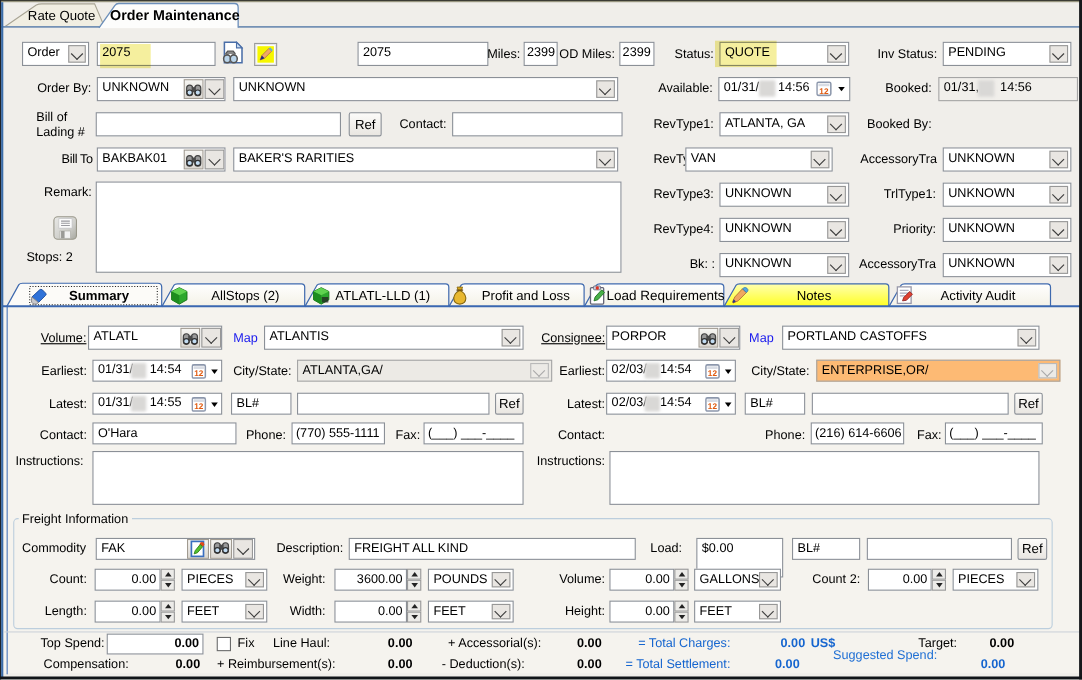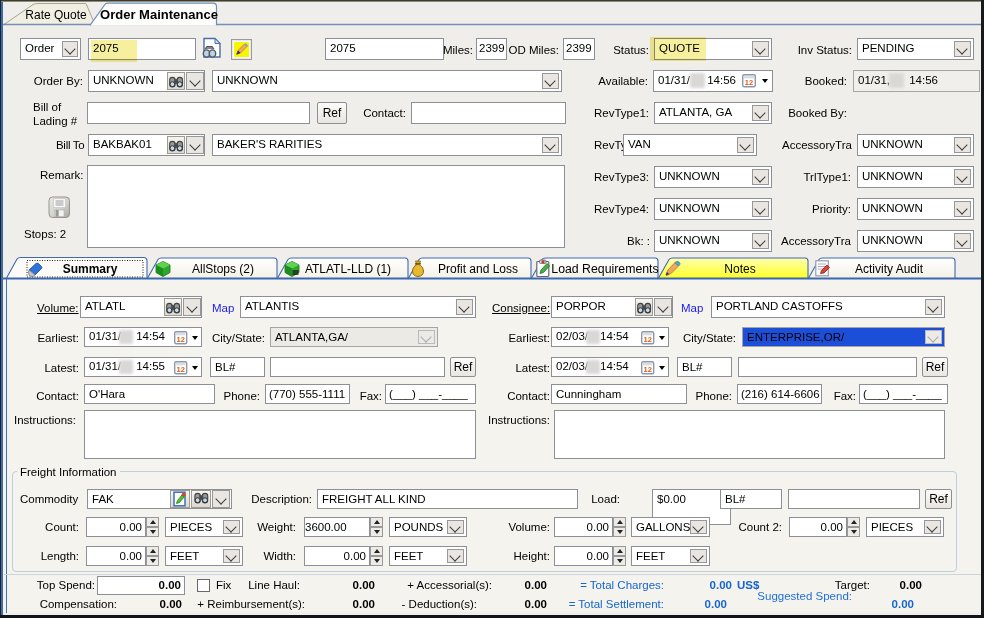--- a/index.html
+++ b/index.html
@@ -271,21 +271,21 @@
 <div class="lb" style="right:905px;top:331px">Earliest:</div>
 <div class="f" style="left:84px;top:327px;width:118px;height:20px;font-size:11.5px;line-height:17px">01/31/<span style="display:inline-block;width:12px"></span>&nbsp;14:54</div>
 <div class="blur" style="left:119px;top:330px;width:14px;height:14px"></div>
 <svg class="ab" style="left:174px;top:330px" width="14" height="15" xmlns="http://www.w3.org/2000/svg">
       <rect x="0.7" y="1.7" width="12" height="12" rx="1.5" fill="#fff" stroke="#8c97ac" stroke-width="1.4"></rect>
       <rect x="2" y="3" width="9.4" height="2.4" fill="#d8dce4"></rect>
       <text x="6.7" y="12" font-size="7.5" font-weight="bold" text-anchor="middle" fill="#e05a10">12</text>
     </svg>
 <div class="ab" style="left:192px;top:336px;width:0;height:0;border-left:3.5px solid transparent;border-right:3.5px solid transparent;border-top:4.5px solid #000"></div>
 <div class="lb" style="right:719px;top:331px">City/State:</div>
-<div class="f ro dis" style="left:270px;top:327px;width:168px;height:20px;background:#eceae5">ATLANTA,GA/<span class="arw">
+<div class="f ro dis" style="left:270px;top:327px;width:232px;height:20px;background:#eceae5">ATLANTA,GA/<span class="arw">
         <i></i>
       </span></div>
 <div class="lb" style="right:905px;top:361px">Latest:</div>
 <div class="f" style="left:84px;top:357px;width:118px;height:20px;font-size:11.5px;line-height:17px">01/31/<span style="display:inline-block;width:12px"></span>&nbsp;14:55</div>
 <div class="blur" style="left:119px;top:360px;width:14px;height:14px"></div>
 <svg class="ab" style="left:174px;top:360px" width="14" height="15" xmlns="http://www.w3.org/2000/svg">
       <rect x="0.7" y="1.7" width="12" height="12" rx="1.5" fill="#fff" stroke="#8c97ac" stroke-width="1.4"></rect>
       <rect x="2" y="3" width="9.4" height="2.4" fill="#d8dce4"></rect>
       <text x="6.7" y="12" font-size="7.5" font-weight="bold" text-anchor="middle" fill="#e05a10">12</text>
     </svg>
@@ -323,37 +323,36 @@
 <div class="lb" style="right:434px;top:331px">Earliest:</div>
 <div class="f" style="left:551px;top:327px;width:118px;height:20px;font-size:11.5px;line-height:17px">02/03/<span style="display:inline-block;width:12px"></span>14:54</div>
 <div class="blur" style="left:586px;top:330px;width:14px;height:14px"></div>
 <svg class="ab" style="left:641px;top:330px" width="14" height="15" xmlns="http://www.w3.org/2000/svg">
       <rect x="0.7" y="1.7" width="12" height="12" rx="1.5" fill="#fff" stroke="#8c97ac" stroke-width="1.4"></rect>
       <rect x="2" y="3" width="9.4" height="2.4" fill="#d8dce4"></rect>
       <text x="6.7" y="12" font-size="7.5" font-weight="bold" text-anchor="middle" fill="#e05a10">12</text>
     </svg>
 <div class="ab" style="left:659px;top:336px;width:0;height:0;border-left:3.5px solid transparent;border-right:3.5px solid transparent;border-top:4.5px solid #000"></div>
 <div class="lb" style="right:248px;top:331px">City/State:</div>
-<div class="f ro dis" style="left:742px;top:327px;width:203px;height:20px;background:#1d4ed8">ENTERPRISE,OR/<span class="arw">
+<div class="f ro dis" style="left:742px;top:327px;width:222px;height:20px;background:#fdba74">ENTERPRISE,OR/<span class="arw">
         <i></i>
       </span></div>
 <div class="lb" style="right:434px;top:361px">Latest:</div>
 <div class="f" style="left:551px;top:357px;width:118px;height:20px;font-size:11.5px;line-height:17px">02/03/<span style="display:inline-block;width:12px"></span>14:54</div>
 <div class="blur" style="left:586px;top:360px;width:14px;height:14px"></div>
 <svg class="ab" style="left:641px;top:360px" width="14" height="15" xmlns="http://www.w3.org/2000/svg">
       <rect x="0.7" y="1.7" width="12" height="12" rx="1.5" fill="#fff" stroke="#8c97ac" stroke-width="1.4"></rect>
       <rect x="2" y="3" width="9.4" height="2.4" fill="#d8dce4"></rect>
       <text x="6.7" y="12" font-size="7.5" font-weight="bold" text-anchor="middle" fill="#e05a10">12</text>
     </svg>
 <div class="ab" style="left:659px;top:366px;width:0;height:0;border-left:3.5px solid transparent;border-right:3.5px solid transparent;border-top:4.5px solid #000"></div>
 <div class="f" style="left:677px;top:357px;width:55px;height:20px">BL#</div>
 <div class="f" style="left:738px;top:357px;width:179px;height:20px"></div>
 <div class="btn" style="left:922px;top:357px;width:26px;height:20px;line-height:18px">Ref</div>
 <div class="lb" style="right:434px;top:389px">Contact:</div>
-<div class="f" style="left:551px;top:384px;width:136px;height:20px">Cunningham</div>
 <div class="lb" style="right:252px;top:389px">Phone:</div>
 <div class="f" style="left:737px;top:384px;width:85px;height:20px;padding-left:3px;font-size:11.5px">(216) 614-6606</div>
 <div class="lb" style="right:128px;top:389px">Fax:</div>
 <div class="f" style="left:859px;top:384px;width:89px;height:20px;padding-left:3px;font-size:11.5px">(___) ___-____</div>
 <div class="lb" style="left:488px;top:413px">Instructions:</div>
 <div class="f" style="left:554px;top:410px;width:391px;height:49px"></div>
 
 <div class="ab" style="left:12px;top:471px;width:945px;height:101px;border:1px solid #bccedd;border-radius:4px"></div>
 <div class="lb" style="left:17px;top:465px;background:#f5f3ee;padding:0 3px">Freight Information</div>
 <div class="lb" style="left:20px;top:492px">Commodity</div>
@@ -371,39 +370,39 @@
           <circle cx="3.2" cy="8" r="2.4" fill="#c2dcf2" stroke="#2f2f2f" stroke-width="1"></circle>
           <circle cx="10.6" cy="8" r="2.4" fill="#c2dcf2" stroke="#2f2f2f" stroke-width="1"></circle>
         </g>
       </svg></div>
 <div class="ab" style="left:212px;top:490px;width:18px;height:18px;background:#e9e6e2;border:1px solid #979797">
       <i style="position:absolute;left:50%;top:50%;width:7px;height:7px;margin:-4.5px 0 0 -4.5px;border-left:1.6px solid #3c3c3c;border-bottom:1.6px solid #3c3c3c;transform:rotate(-45deg)"></i>
     </div>
 <div class="lb" style="right:672px;top:492px">Description:</div>
 <div class="f" style="left:317px;top:489px;width:261px;height:20px">FREIGHT ALL KIND</div>
 <div class="lb" style="right:364px;top:492px">Load:</div>
-<div class="f" style="left:652px;top:489px;width:79px;height:36px">$0.00</div>
+<div class="f" style="left:633px;top:489px;width:79px;height:36px">$0.00</div>
 <div class="f" style="left:720px;top:489px;width:62px;height:20px">BL#</div>
 <div class="f" style="left:788px;top:489px;width:132px;height:20px"></div>
 <div class="btn" style="left:925px;top:489px;width:27px;height:20px;line-height:18px">Ref</div>
 <div class="lb" style="right:905px;top:520px">Count:</div>
 <div class="f" style="left:86px;top:517px;width:60px;height:20px;text-align:right;padding:0 3px 0 0;line-height:18px">0.00</div>
 <div class="spn" style="left:146px;top:517px;height:20px">
       <span class="spu">
         <i></i>
       </span>
       <span class="spd">
         <i></i>
       </span>
     </div>
 <div class="f" style="left:165px;top:517px;width:78px;height:20px">PIECES<span class="arw">
         <i></i>
       </span></div>
 <div class="lb" style="right:688px;top:520px">Weight:</div>
-<div class="f" style="left:304px;top:517px;width:66px;height:20px;padding:0 3px 0 0;line-height:18px">3600.00</div>
+<div class="f" style="left:304px;top:517px;width:66px;height:20px;text-align:right;padding:0 3px 0 0;line-height:18px">3600.00</div>
 <div class="spn" style="left:370px;top:517px;height:20px">
       <span class="spu">
         <i></i>
       </span>
       <span class="spd">
         <i></i>
       </span>
     </div>
 <div class="f" style="left:389px;top:517px;width:78px;height:20px">POUNDS<span class="arw">
         <i></i>

